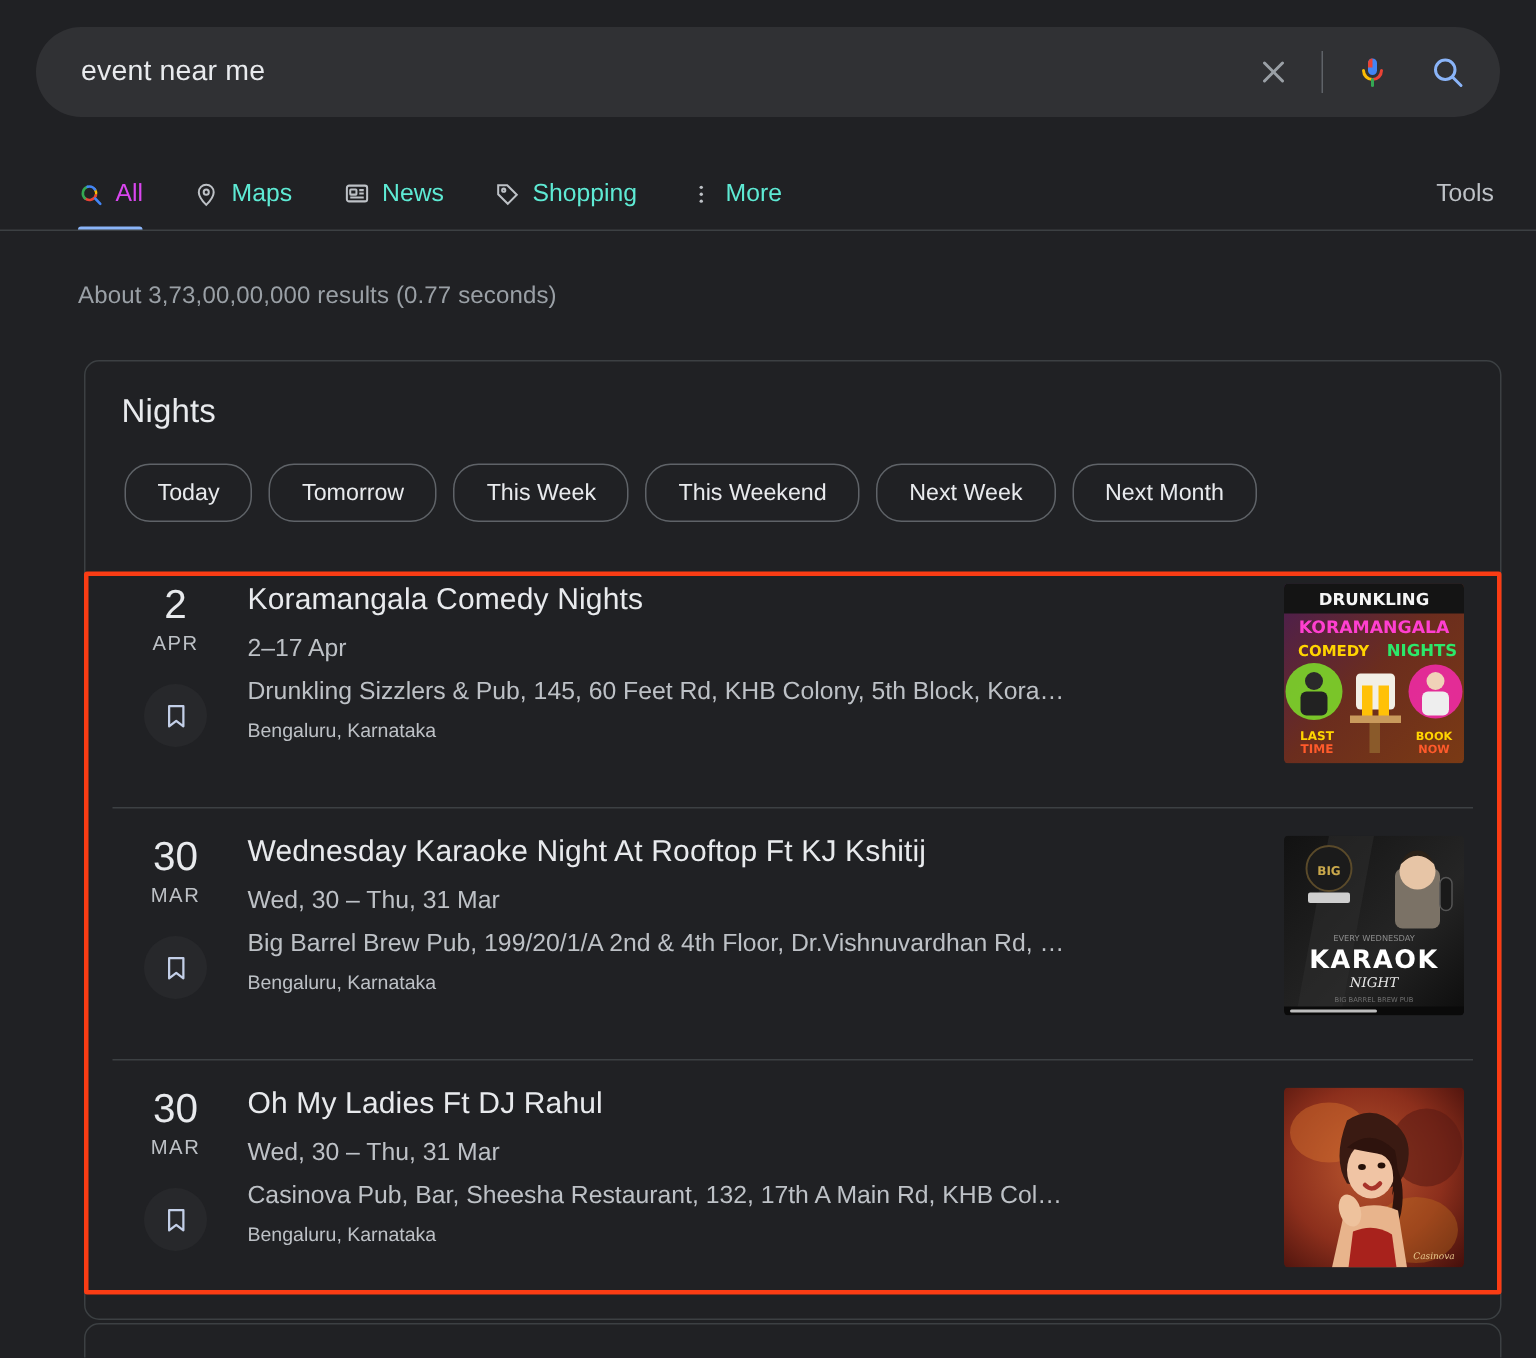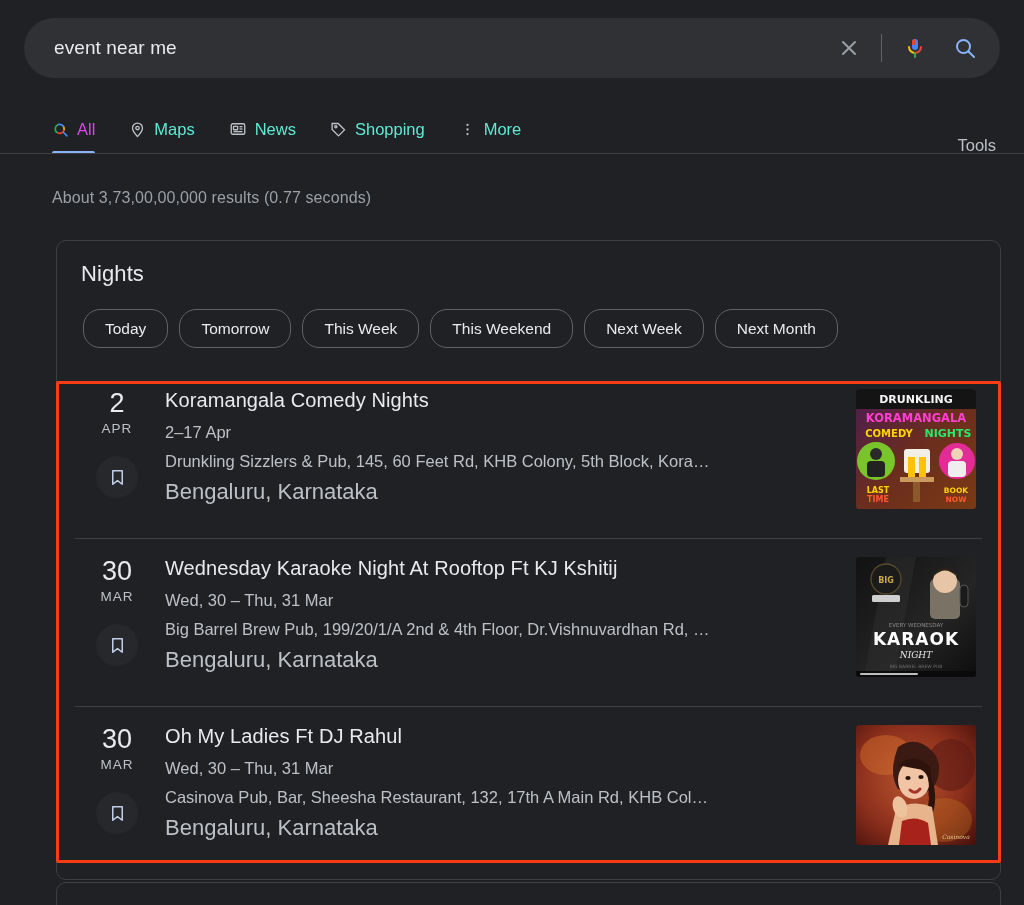--- a/index.html
+++ b/index.html
@@ -38,21 +38,21 @@
     height: 50px; margin-right: 34px; cursor: pointer;
     color: #5eead4; font-size: 16.5px; white-space: nowrap; position: relative;
   }
   .nav-tab.active { color: #d946ef; }
   .nav-tab.active::after {
     content: ""; position: absolute; left: 0; right: 0; bottom: 0;
     height: 3px; background: #8ab4f8; border-radius: 2px 2px 0 0;
   }
   .nav-tab svg { display: block; }
   .nav-tools {
-    position: absolute; right: 28px; top: 16px; height: 50px;
+    position: absolute; right: 28px; top: 0; height: 50px;
     display: flex; align-items: center; color: #bdc1c6; font-size: 16.5px; cursor: pointer;
   }
   .nav-rule { position: absolute; left: 0; right: 0; bottom: 0; height: 1px; background: #3c4043; }
 
   
   .result-stats {
     position: absolute; left: 52px; top: 189px;
     color: #9aa0a6; font-size: 16px; letter-spacing: .1px;
   }
 
@@ -85,21 +85,21 @@
   .date-mon { color: #bdc1c6; font-size: 13.5px; letter-spacing: 1px; margin-top: 4px; }
   .bookmark-btn {
     width: 42px; height: 42px; border-radius: 50%; margin: 20px auto 0;
     display: flex; align-items: center; justify-content: center;
     background: #27282b; cursor: pointer;
   }
   .info-col { flex: 1; min-width: 0; padding-left: 10px; padding-top: 2px; }
   .ev-title { color: #e8eaed; font-size: 20px; line-height: 1.35; letter-spacing: .1px; }
   .ev-date  { color: #bdc1c6; font-size: 16.5px; margin-top: 9px; }
   .ev-venue { color: #bdc1c6; font-size: 16.5px; margin-top: 10px; white-space: nowrap; overflow: hidden; text-overflow: ellipsis; }
-  .ev-city  { color: #bdc1c6; font-size: 22px; margin-top: 8px; }
+  .ev-city  { color: #bdc1c6; font-size: 13px; margin-top: 8px; }
   .thumb {
     width: 120px; height: 120px; flex: 0 0 120px; margin-left: 14px; margin-top: 4px;
     border-radius: 3px; overflow: hidden; position: relative;
   }
   .thumb svg { display: block; width: 120px; height: 120px; }
 
   
   .red-box {
     position: absolute; left: 56px; top: 381px; width: 945px; height: 482px;
     border: 3px solid #fa3c14; border-radius: 2px; pointer-events: none; z-index: 5;

